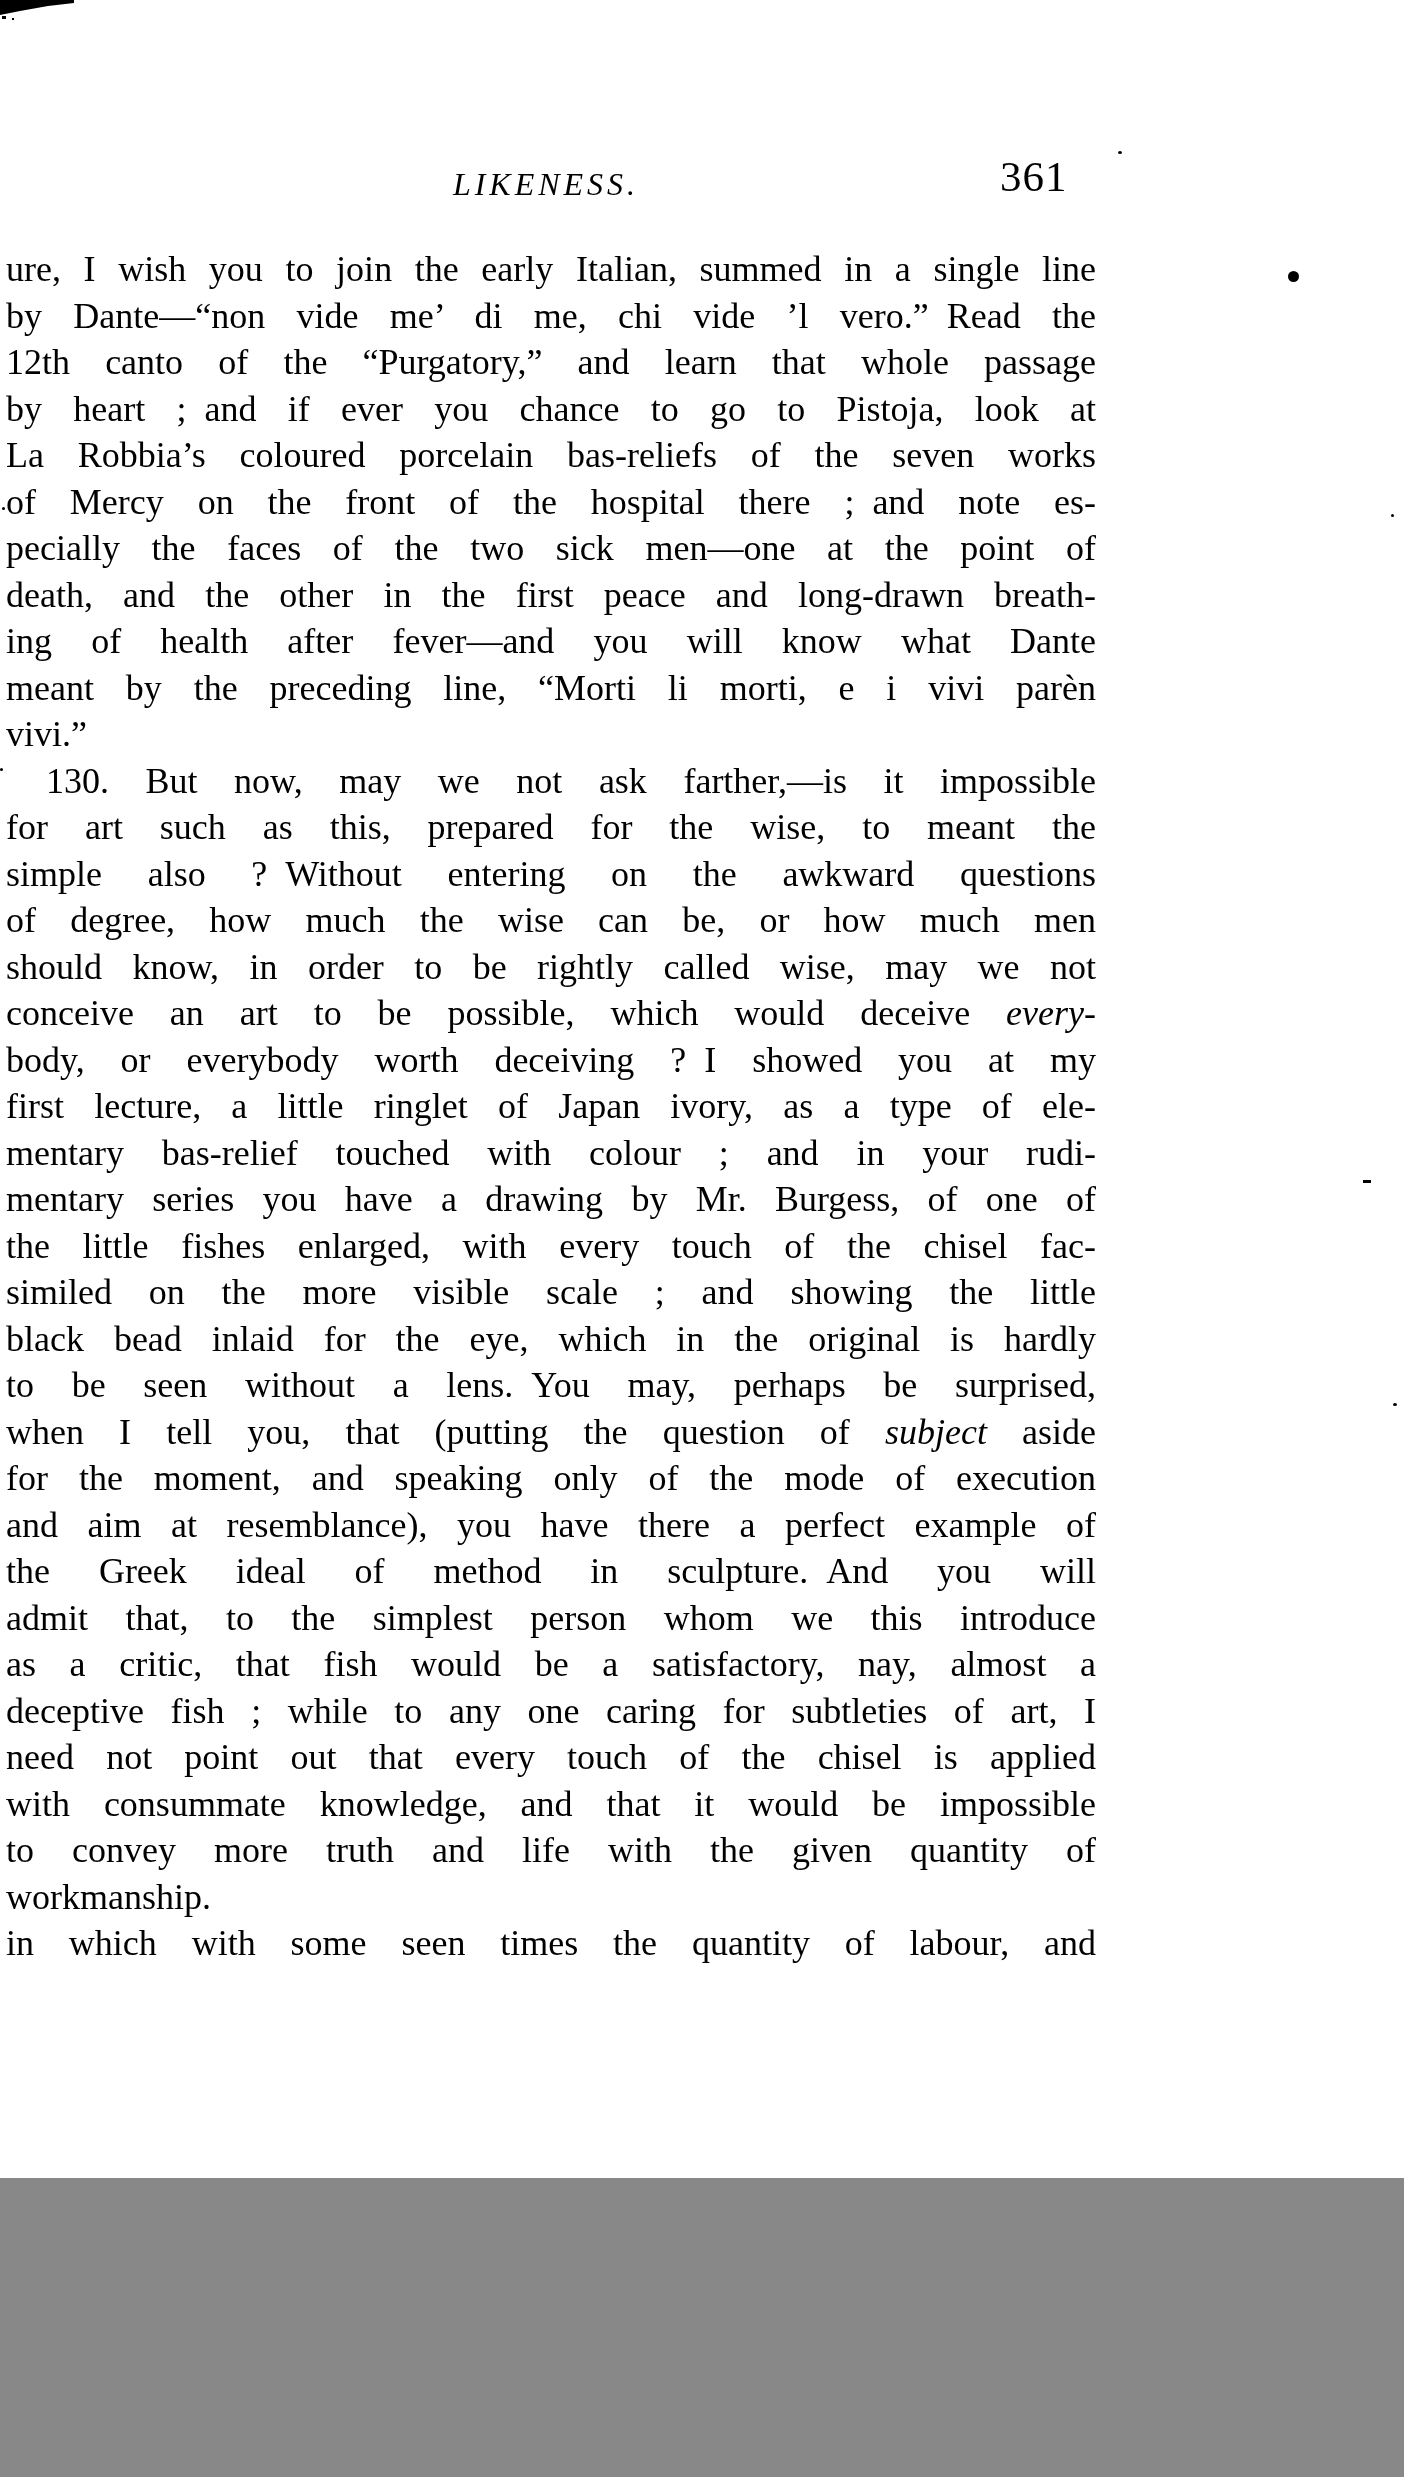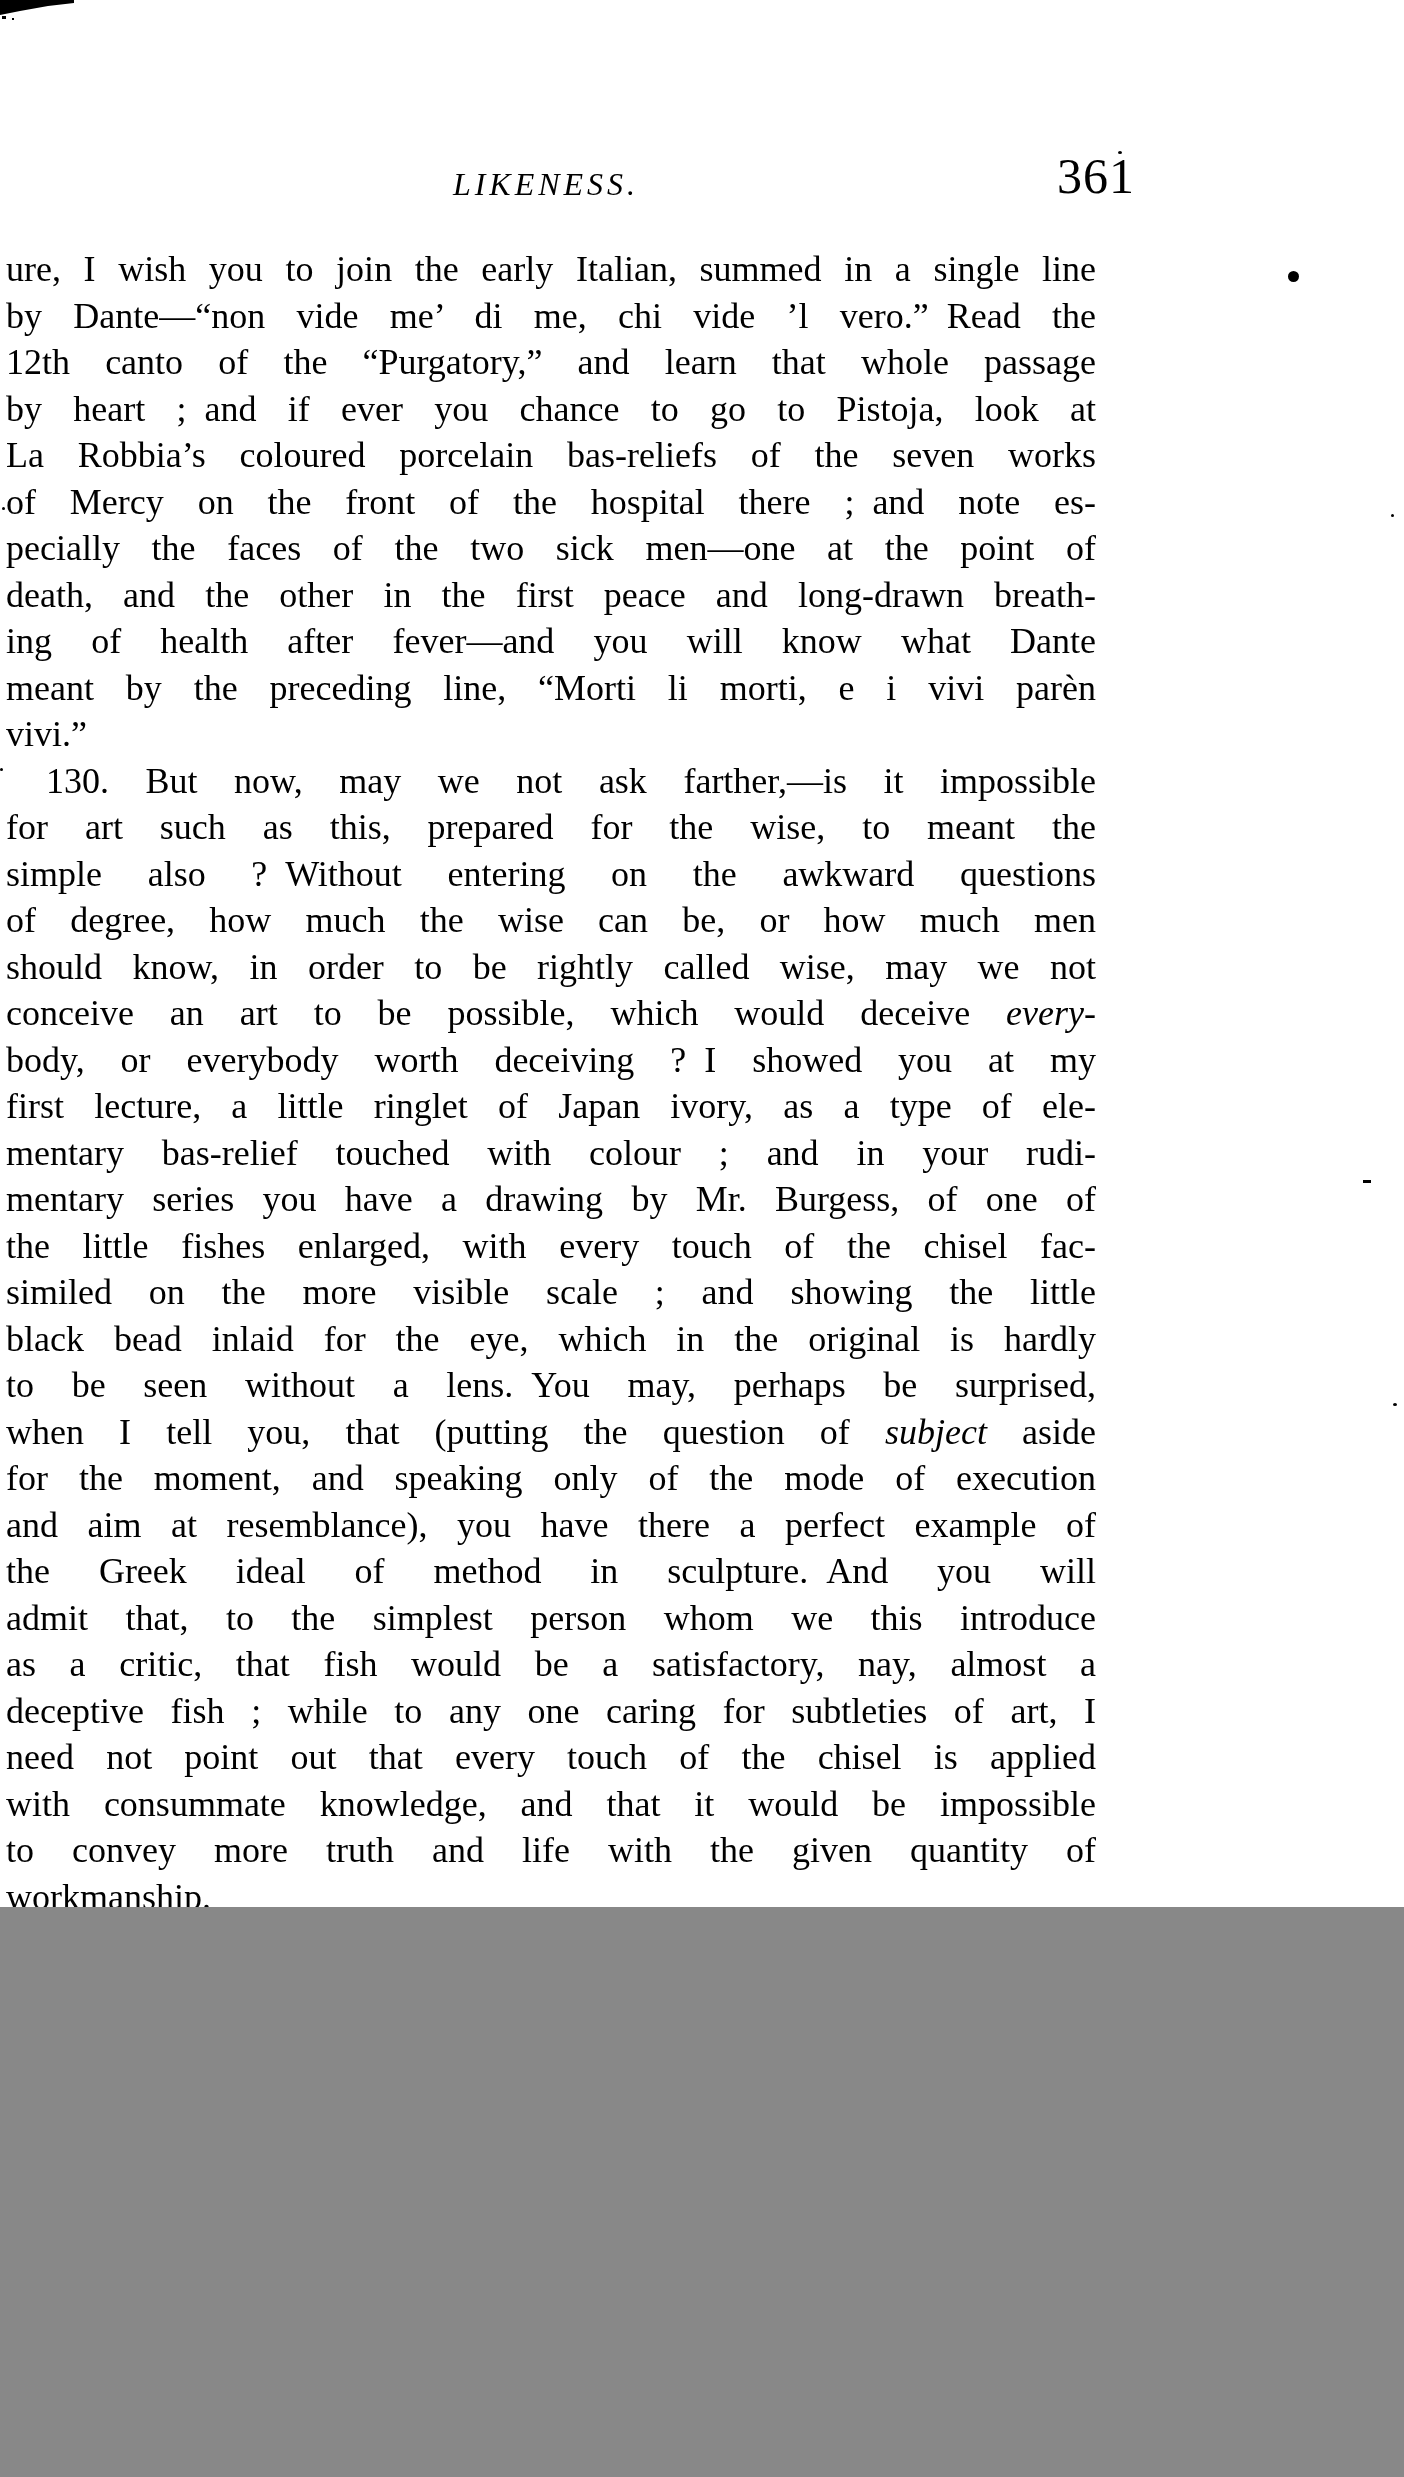--- a/index.html
+++ b/index.html
@@ -1,35 +1,35 @@
 <!DOCTYPE html>
 <html style="--ink: #000000; --paper: #ffffff;"><head>
 <meta charset="utf-8">
 <style>
   html,body{margin:0;padding:0;background:#888;}
   .page{
     position:relative;
-    width:1404px;height:1907px;
+    width:1404px;height:2178px;
     background:var(--paper,#ffffff);
     overflow:hidden;
     font-family:"Liberation Serif","DejaVu Serif",serif;
     color:var(--ink,#000000);
   }
   
   .running-head{
     position:absolute;left:0;top:166px;width:1092px;
     text-align:center;
     font-style:italic;
     font-size:32px;line-height:36px;
     letter-spacing:4px;
     color:var(--ink,#000);
   }
   .page-number{
-    position:absolute;left:1057px;top:155px;
-    font-size:50px;line-height:43px;
+    position:absolute;left:1000px;top:155px;
+    font-size:43px;line-height:43px;
     letter-spacing:1px;
     color:var(--ink,#000);
   }
   
   .body-text{
     position:absolute;left:6px;top:246px;width:1090px;
     font-size:36px;
     color:var(--ink,#000);
   }
   .body-text .line{

